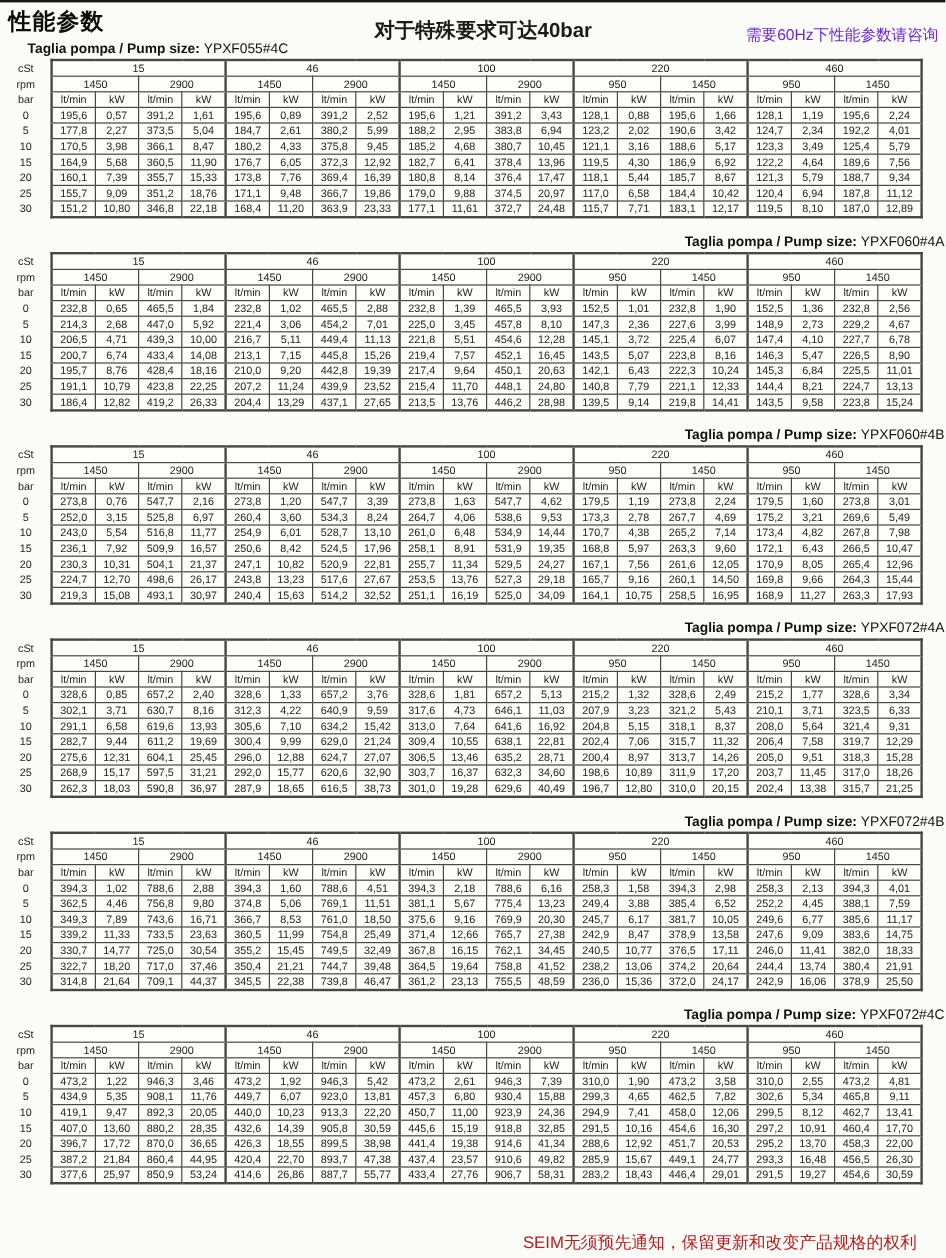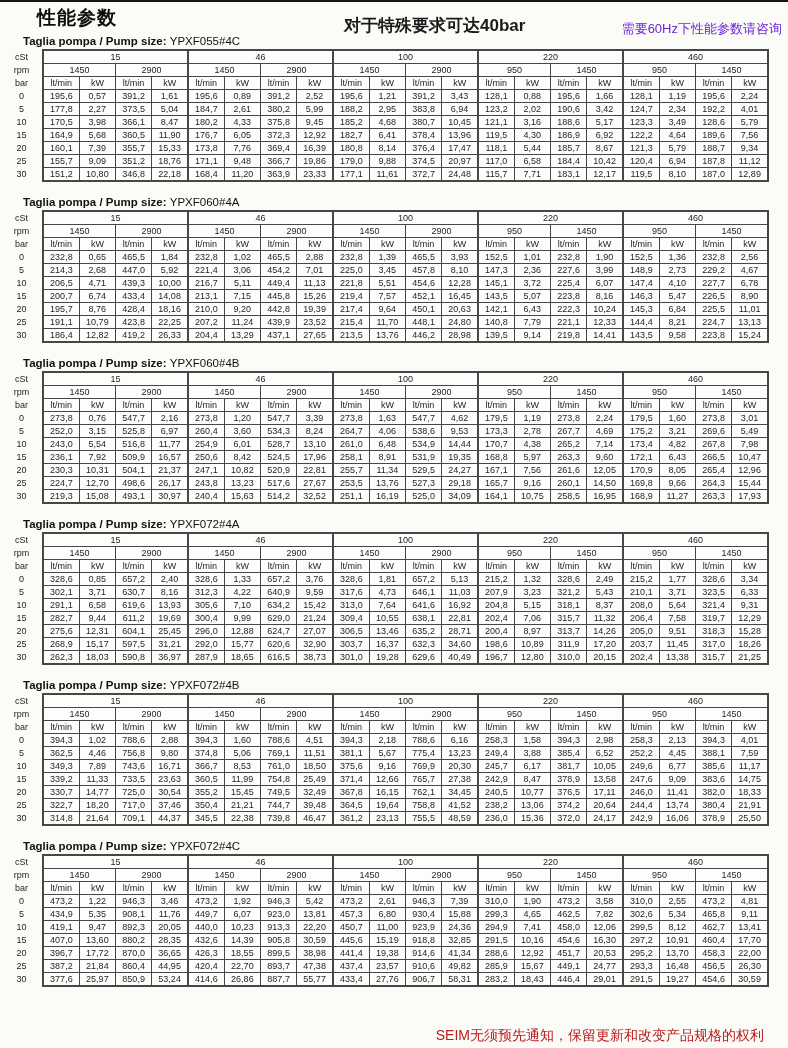--- a/index.html
+++ b/index.html
@@ -2,29 +2,29 @@
 <html><head>
 <meta charset="utf-8">
 <style>
   html,body{margin:0;padding:0;}
   body{
     width:788px;height:1048px;position:relative;overflow:hidden;
     background:#fbfbf8;color:#1c1c1c;
     font-family:"Liberation Sans", sans-serif;
   }
   .topline{position:absolute;top:0;left:0;width:788px;height:2px;background:#151515;}
-  .hdr{position:relative;height:28px;padding-top:5px;padding-left:30px;}
+  .hdr{position:relative;height:28px;padding-top:5px;}
   .title{font-size:19px;font-weight:bold;margin-left:7px;letter-spacing:1px;color:#0c0c0c;}
-  .center-note{position:absolute;left:344px;top:14px;font-size:17px;font-weight:600;color:#1a1a1a;}
+  .center-note{position:absolute;left:312px;top:14px;font-size:17px;font-weight:600;color:#1a1a1a;}
   .right-note{position:absolute;right:6px;top:20px;font-size:13px;color:#6d28d9;}
   .footer{position:absolute;bottom:3px;right:24px;font-size:14px;color:#b91c1c;}
   #tables{margin-top:0;}
   .block{margin:0 1px 4px 1px;}
   .pump-line{margin:2px 0 2px 22px;font-size:11.5px;color:#111;}
-  .block + .block .pump-line{margin-top:14px;}
+  .block + .block .pump-line{margin-top:14px;text-align:right;}
   .pump-lab{font-weight:bold;}
   .pump-val{font-weight:normal;}
   table.perf{border-collapse:collapse;table-layout:fixed;width:768px;}
   table.perf td{
     text-align:center;vertical-align:middle;
     height:12px;line-height:12px;padding:0;
     font-size:9px;color:#1e1e1e;white-space:nowrap;overflow:hidden;
   }
   td.c{border:1px solid #474747;background:#fdfdfc;}
   td.hd{font-size:9.5px;}
@@ -176,21 +176,21 @@
             <td class="c gs">185,2</td>
             <td class="c">4,68</td>
             <td class="c">380,7</td>
             <td class="c">10,45</td>
             <td class="c gs">121,1</td>
             <td class="c">3,16</td>
             <td class="c">188,6</td>
             <td class="c">5,17</td>
             <td class="c gs">123,3</td>
             <td class="c">3,49</td>
-            <td class="c">128,6</td>
+            <td class="c">125,4</td>
             <td class="c re">5,79</td>
           </tr>
           <tr>
             <td class="lab">15</td>
             <td class="c gs">164,9</td>
             <td class="c">5,68</td>
             <td class="c">360,5</td>
             <td class="c">11,90</td>
             <td class="c gs">176,7</td>
             <td class="c">6,05</td>

